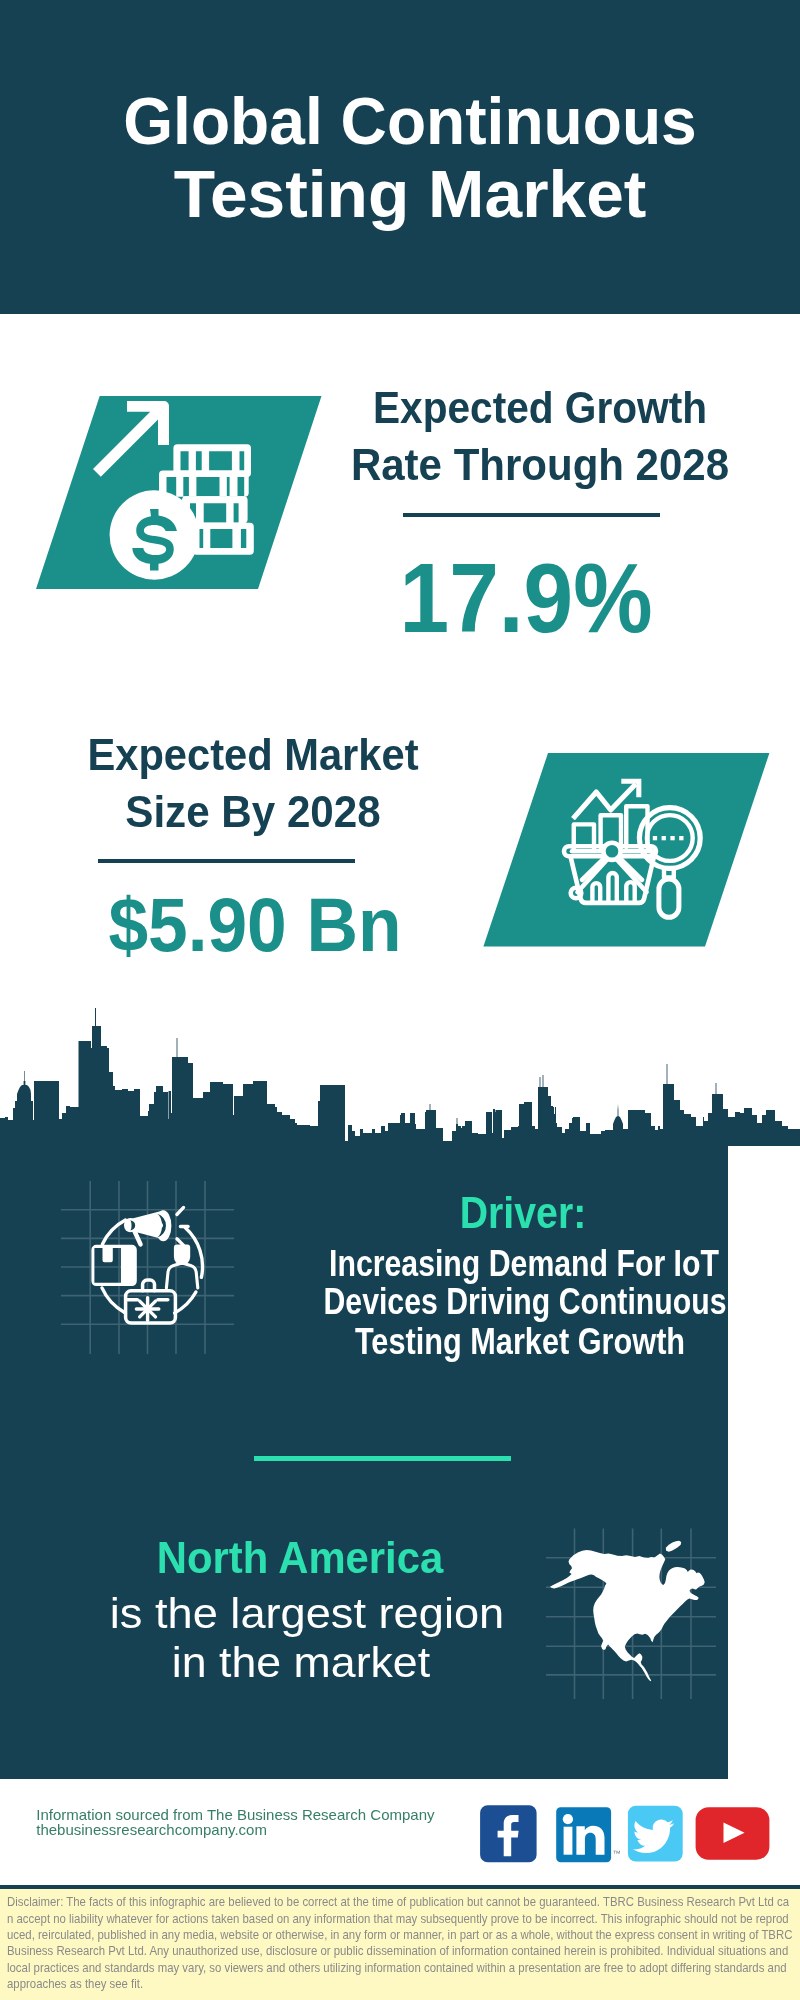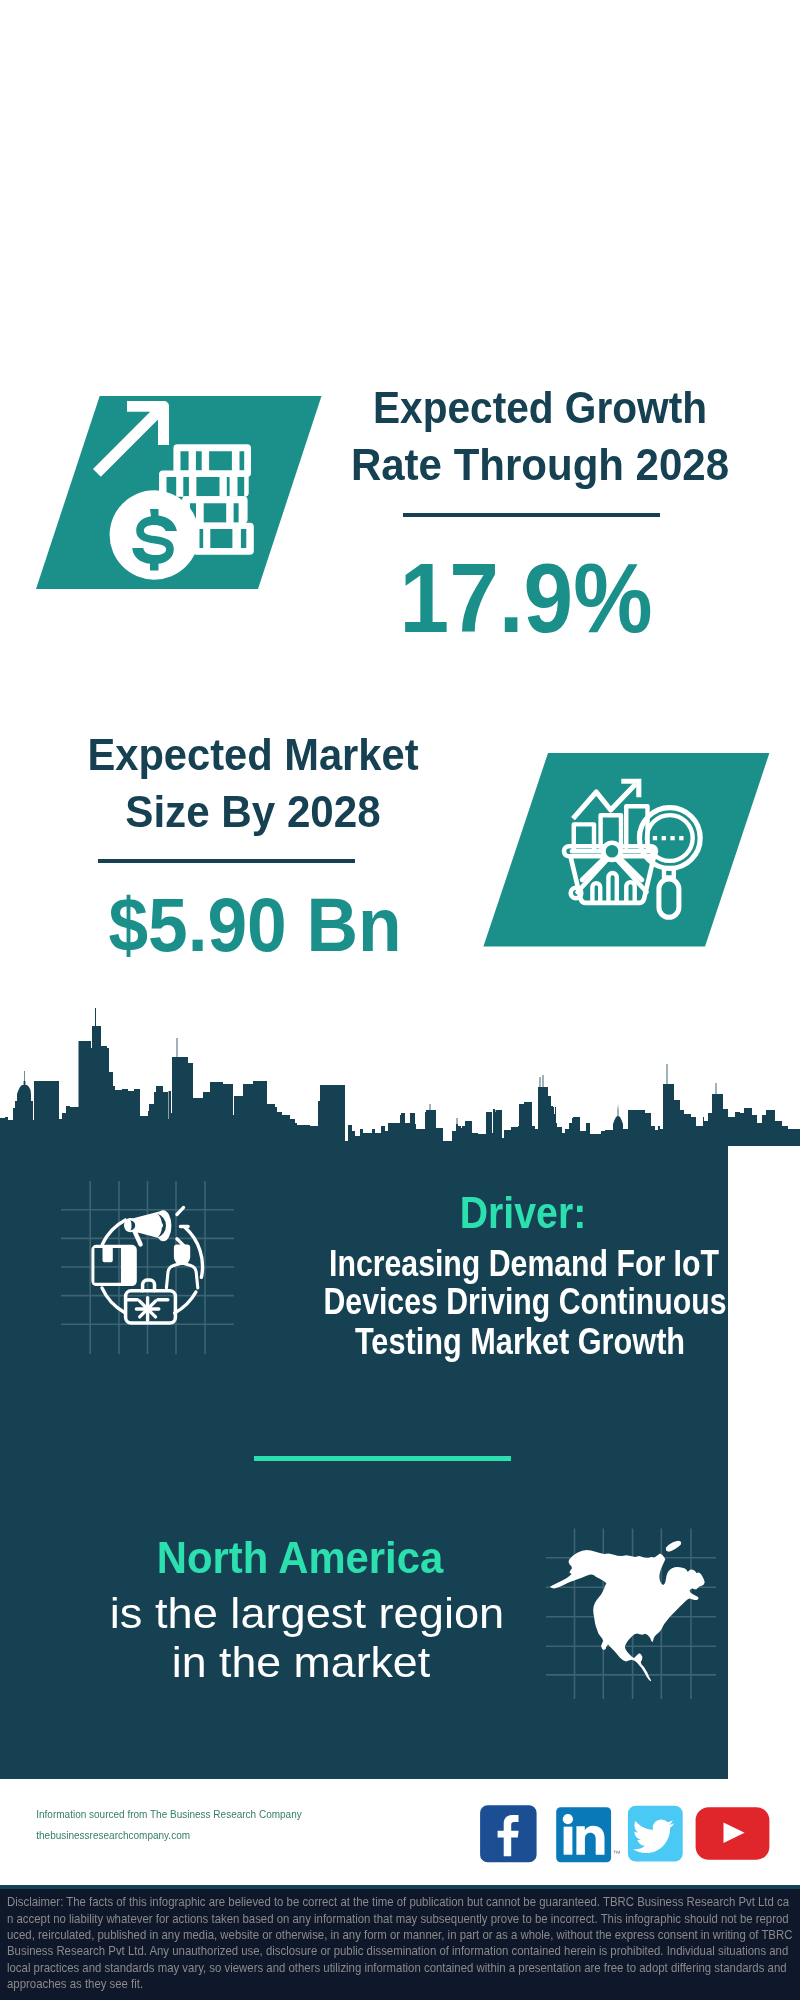--- a/index.html
+++ b/index.html
@@ -51,33 +51,39 @@
   .namap{position:absolute;left:535px;top:379px;}
   .rg-name{position:absolute;left:-100.5px;top:395px;width:800px;text-align:center;color:#2BE0AE;font-size:44.5px;font-weight:bold;line-height:44.5px;transform:scaleX(0.939);}
   .rg-text{position:absolute;left:0px;top:0px;width:800px;color:#ffffff;}
   .rg-text > div{position:absolute;left:0;width:800px;text-align:center;font-size:43px;line-height:43px;}
   .rg-text > div.r1{top:451px;left:-93.5px;transform:scaleX(1.051);}
   .rg-text > div.r2{top:499.5px;left:-99.5px;transform:scaleX(1.039);}
 
   
   .footer{position:absolute;left:0;top:1779px;width:800px;height:109px;background:#ffffff;}
   .src{position:absolute;left:36.25px;top:0px;color:#367F64;}
-  .src > div{position:absolute;left:0;white-space:nowrap;font-size:10px;line-height:15.4px;}
+  .src > div{position:absolute;left:0;white-space:nowrap;font-size:15px;line-height:15.4px;}
   .src > div.f1{top:28px;}
-  .src > div.f2{top:49px;}
+  .src > div.f2{top:43px;}
   .social{position:absolute;left:475px;top:21px;}
   .divider{position:absolute;left:0;top:1885px;width:800px;height:4px;background:#164152;}
-  .disc{position:absolute;left:0;top:1889px;width:800px;height:111px;background:#0f172a;}
+  .disc{position:absolute;left:0;top:1889px;width:800px;height:111px;background:#fef9c3;}
   .disc-txt{position:absolute;left:7.4px;top:5.2px;width:883px;color:#8a8a8a;font-size:12.8px;line-height:16.4px;word-break:break-all;text-align:left;transform:scaleX(0.89);transform-origin:left top;}
 </style>
 </head>
 <body>
 
 <div class="page">
 
+  <div class="header">
+    <div class="header-title">
+      <div class="hl1">Global Continuous</div>
+      <div class="hl2">Testing Market</div>
+    </div>
+  </div>
 
   <div class="mid">
 
     <svg class="shape1" width="340" height="220" viewBox="0 380 340 220">
       <polygon points="99.7,396 321.5,396 258,589 36,589" fill="#1B908A"></polygon>
       <g>
 
         <path d="M127 401 h37 a5 5 0 0 1 5 5 v39 h-11 v-25.5 l-57.2 57.2 l-7.8 -7.8 l57.2 -57.2 h-23.2 z" fill="#ffffff"></path>
 
         <path d="M177.4 444.3 h69.6 a4 4 0 0 1 4 4 v24.8 a4 4 0 0 1 -4 4 h-69.6 a4 4 0 0 1 -4 -4 v-24.8 a4 4 0 0 1 4 -4 z

